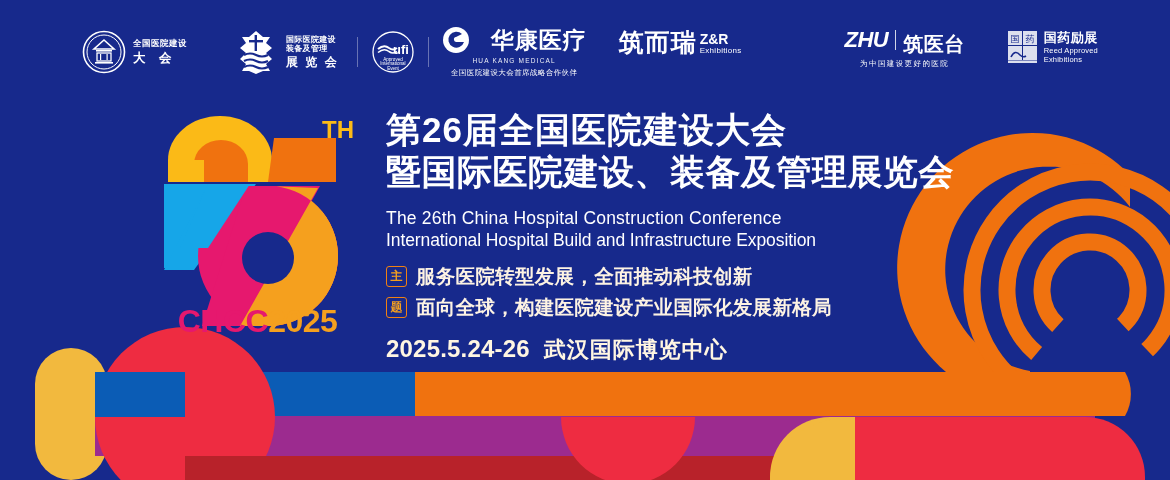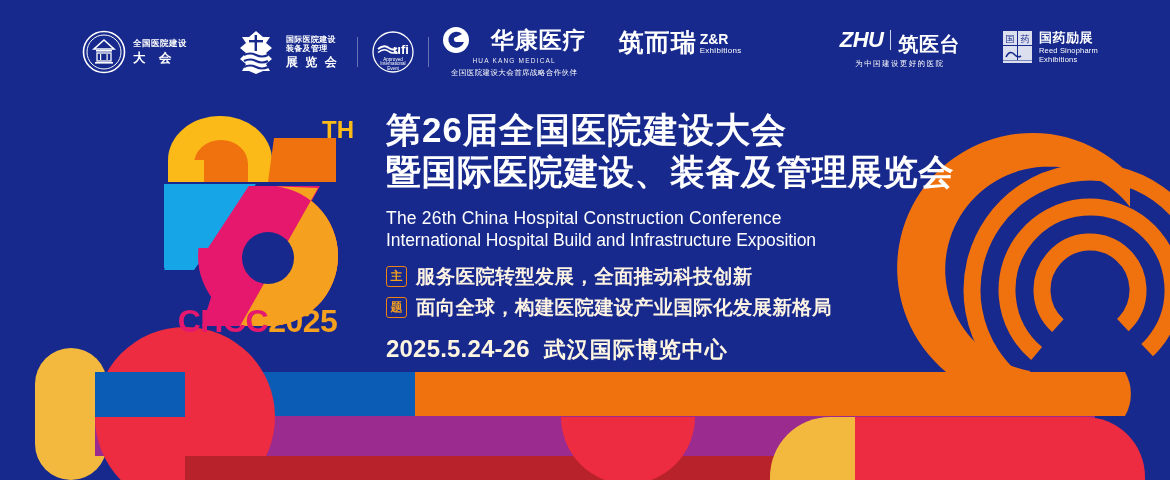--- a/index.html
+++ b/index.html
@@ -240,21 +240,21 @@
           <rect x="15" y="0" width="14" height="14" fill="#fff" opacity=".85"></rect>
           <rect x="0" y="15" width="14" height="14" fill="#fff" opacity=".85"></rect>
           <rect x="15" y="15" width="14" height="14" fill="#fff" opacity=".85"></rect>
           <text x="7" y="11" fill="#17298C" font-size="9" text-anchor="middle" font-family="DejaVu Sans, sans-serif">国</text>
           <text x="22" y="11" fill="#17298C" font-size="9" text-anchor="middle" font-family="DejaVu Sans, sans-serif">药</text>
           <path d="M3 26 q4 -8 9 -2 q3 3 6 1" fill="none" stroke="#17298C" stroke-width="1.6"></path>
           <rect x="0" y="29.5" width="29" height="2.5" fill="#fff" opacity=".85"></rect>
         </svg>
         <div class="reed-txt">
           <div class="t1">国药励展</div>
-          <div class="t2">Reed Sinopharm</div>
+          <div class="t2">Reed Approved</div>
           <div class="t3">Exhibitions</div>
         </div>
       </div>
 
     </div>
   </div>
 
   <svg class="biglogo" viewBox="0 0 215 235">
 
     <path d="M18 52 a52 44 0 0 1 104 0 l0 22 -104 0 z" fill="#FBBA17"></path>

